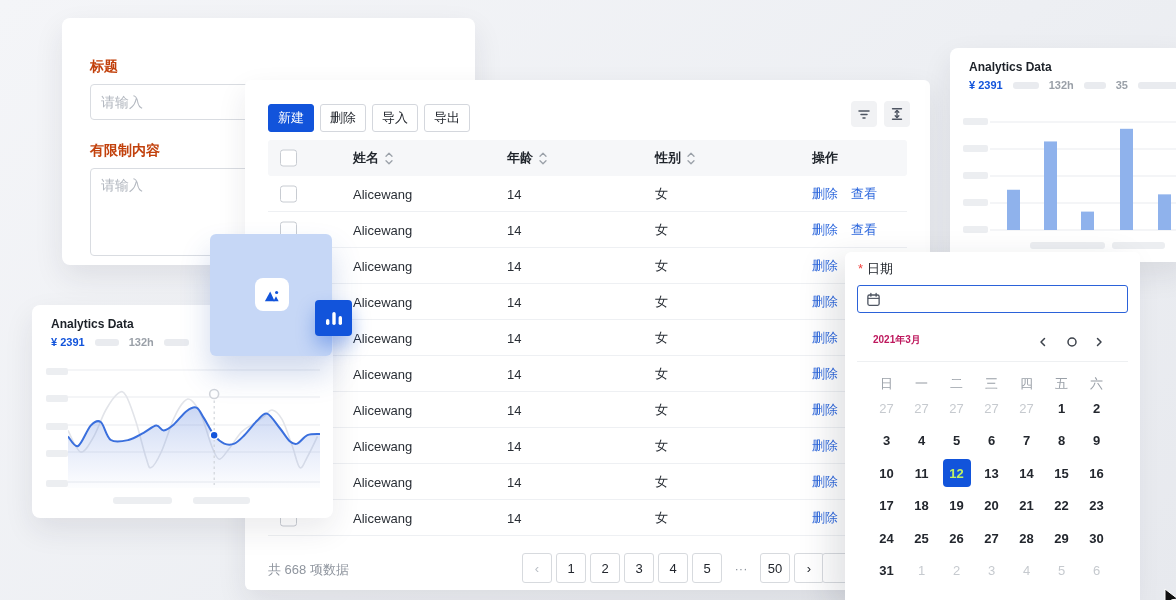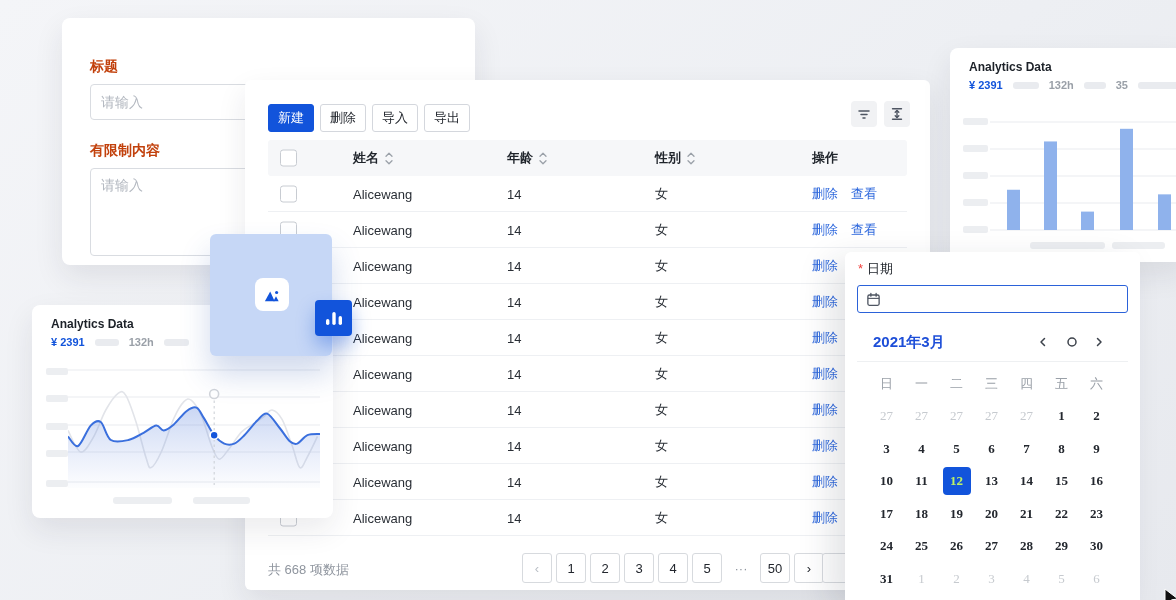--- a/index.html
+++ b/index.html
@@ -79,27 +79,27 @@
 
   
   .date-panel{left:845px;top:252px;width:295px;height:348px;z-index:6;border-radius:6px 6px 0 0;
     box-shadow:-14px 10px 34px rgba(28,36,54,.13);}
   .dp-label{position:absolute;left:13px;top:8px;font-size:13px;color:#1c2128;}
   .dp-label .req{color:#f0413d;margin-right:4px;}
   .dp-input{position:absolute;left:12px;top:33px;width:271px;height:28px;border:1.5px solid #2b62d9;
     border-radius:3px;background:#fff;display:flex;align-items:center;padding:0 8px;box-sizing:border-box;}
   .dp-input input{border:0;outline:none;flex:1;font-size:13px;font-family:inherit;background:transparent;min-width:0;}
   .dp-input input::placeholder{color:#aab0b8;}
-  .cal-title{position:absolute;left:28px;top:81px;font-size:15px;font-weight:bold;color:#1d4ed8;}
+  .cal-title{position:absolute;left:28px;top:81px;font-size:10px;font-weight:bold;color:#be185d;}
   .cal-nav{position:absolute;top:84px;display:flex;align-items:center;cursor:pointer;}
   .nav-prev{left:192px;} .nav-today{left:221px;} .nav-next{left:248px;}
   .cal-divider{position:absolute;left:12px;top:109px;width:271px;height:1px;background:#eef0f2;}
   .weekdays{position:absolute;left:24px;top:123px;display:flex;}
   .weekdays span{width:35px;text-align:center;font-size:13px;color:#9aa0a8;}
-  .cal-grid{position:absolute;left:24px;top:148px;width:245px;display:flex;flex-wrap:wrap;font-family:Liberation Serif, serif;}
+  .cal-grid{position:absolute;left:24px;top:140px;width:245px;display:flex;flex-wrap:wrap;}
   .dcell{width:35px;height:32.5px;display:flex;align-items:center;justify-content:center;cursor:pointer;}
   .dnum{width:28px;height:28px;display:flex;align-items:center;justify-content:center;
     font-size:13px;font-weight:600;color:#23272e;border-radius:4px;}
   .dcell.muted .dnum{color:#c6cacf;font-weight:normal;}
   .dcell.selected .dnum{background:#1254db;color:#bef264;}
 
   .cursor{position:absolute;left:1163px;top:588px;z-index:9;}
 </style>
 </head>
 <body>

